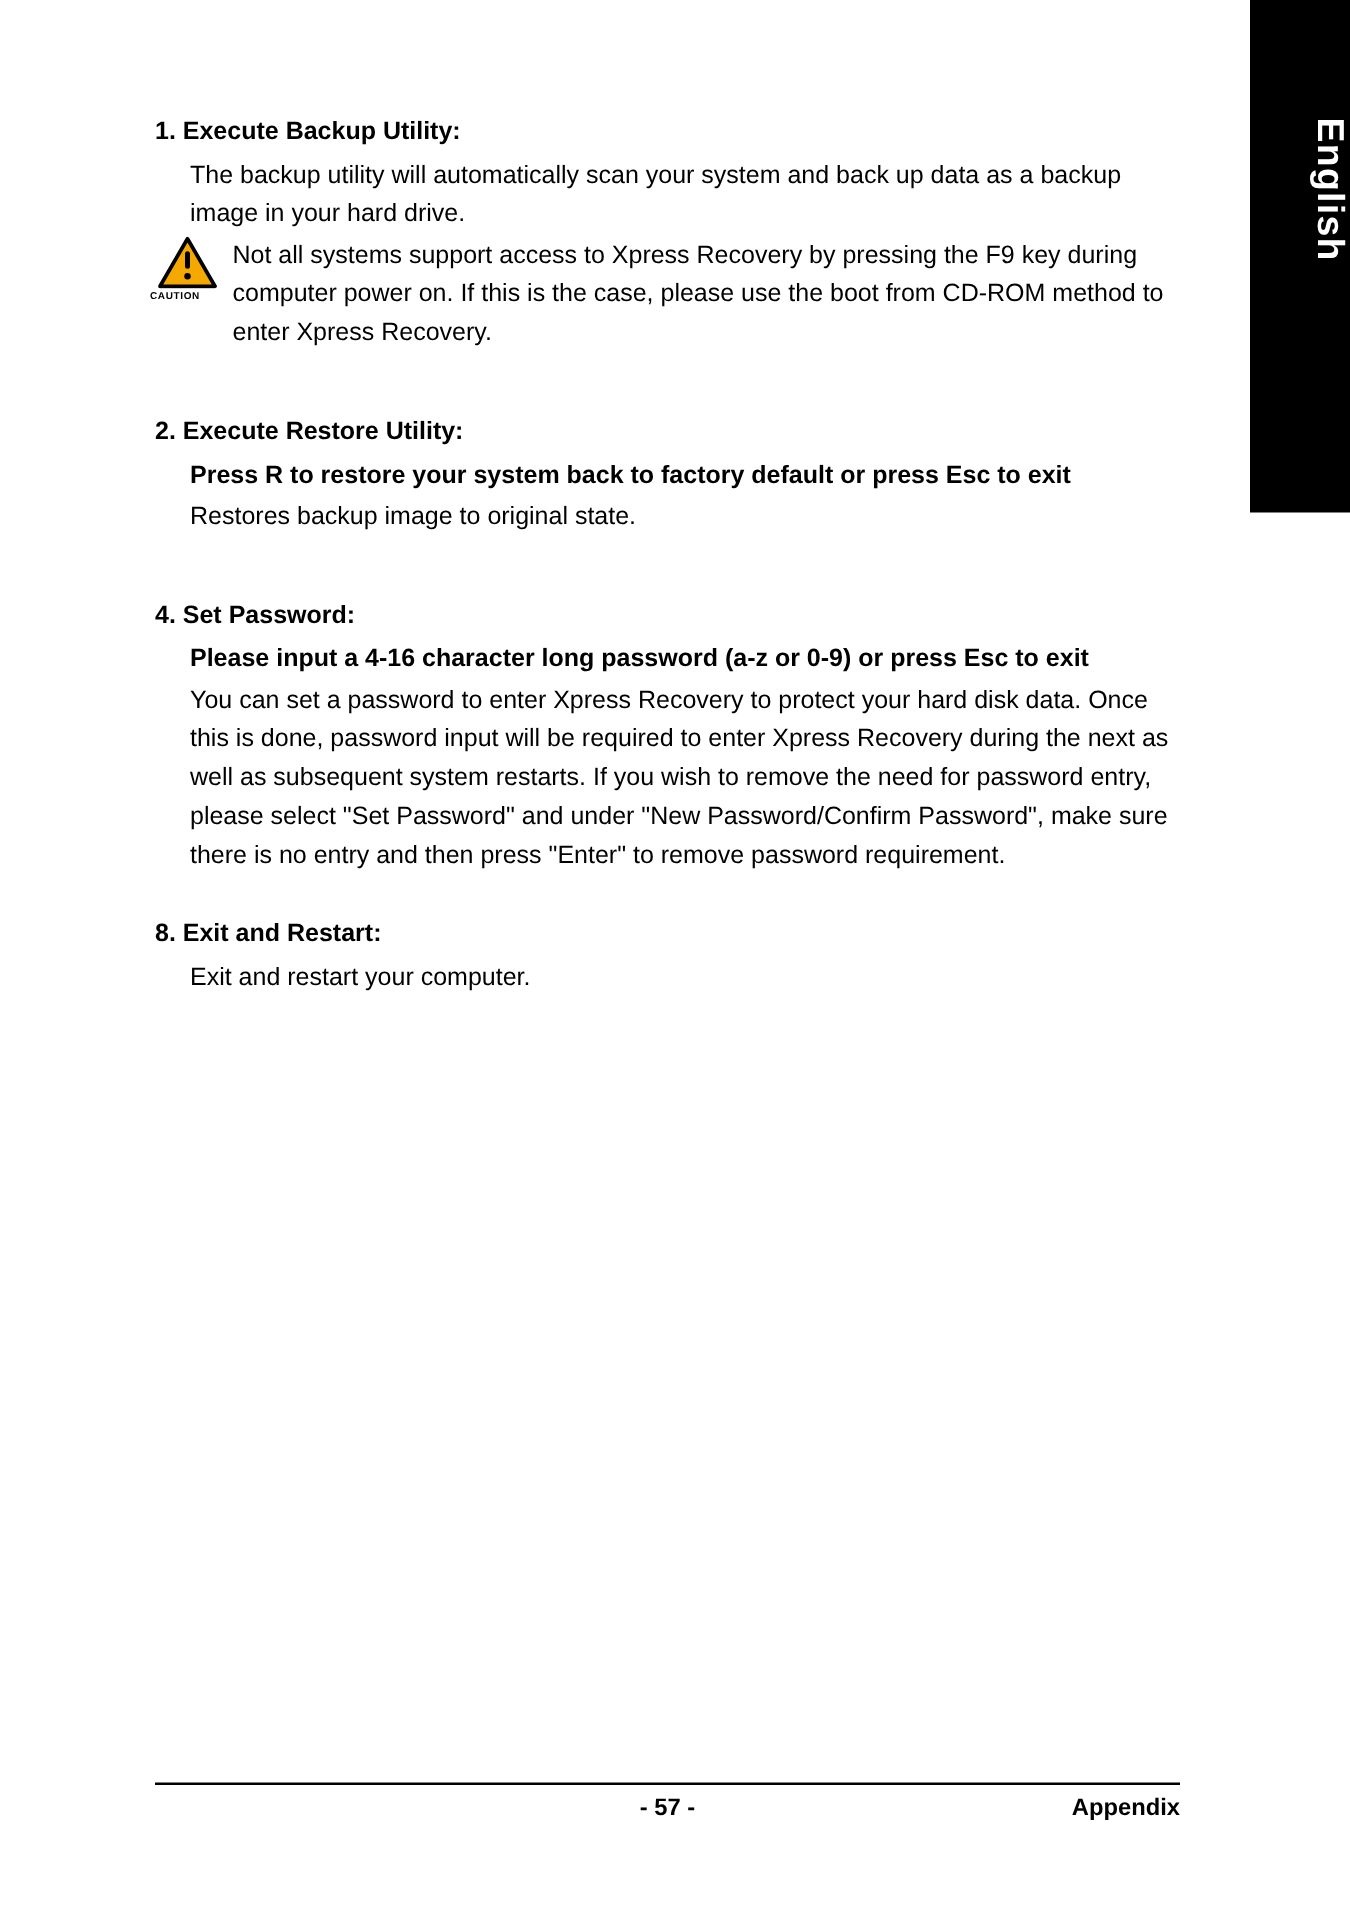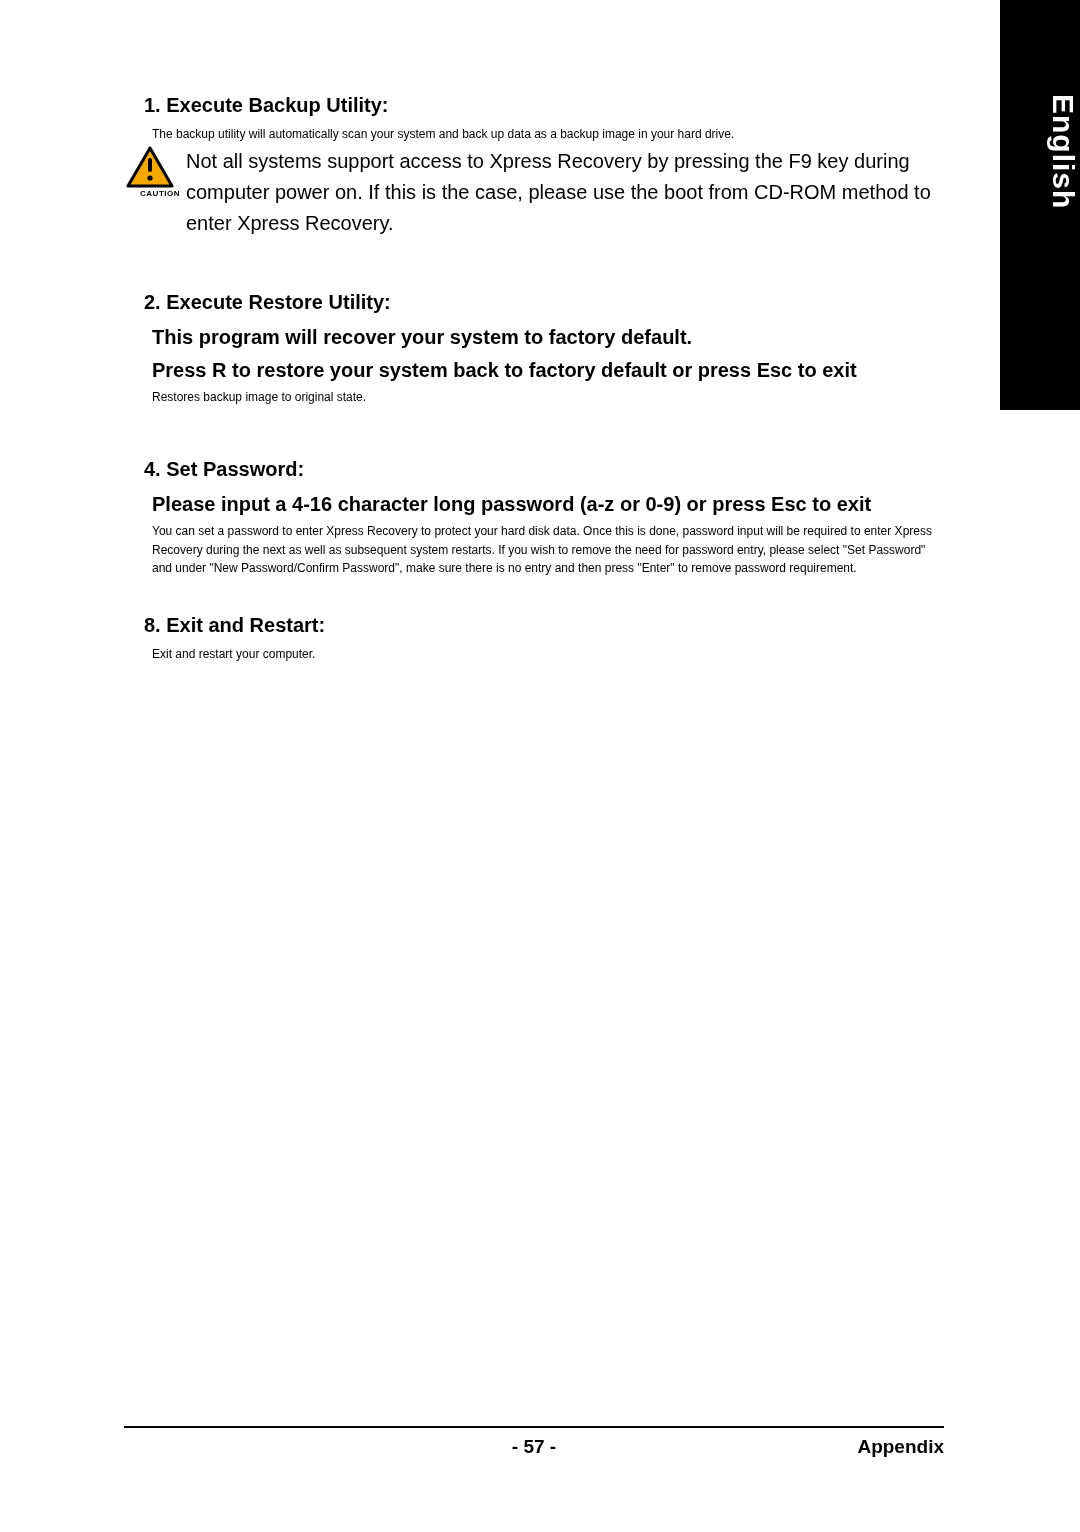--- a/index.html
+++ b/index.html
@@ -36,44 +36,43 @@
     top: 90px;
     left: 124px;
     width: 820px;
   }
   .section { margin-bottom: 48px; }
   .heading {
     font-size: 20px;
     font-weight: bold;
     line-height: 1.55;
     margin-bottom: 4px;
-    margin-left: 20px;
   }
   .subheading {
     font-size: 20px;
     font-weight: bold;
     line-height: 1.55;
     margin-left: 28px;
     margin-bottom: 2px;
   }
   .body-text {
-    font-size: 12px;
+    font-size: 20px;
     font-weight: normal;
     line-height: 1.55;
     margin-left: 28px;
   }
   .caution-block {
     display: flex;
     margin-left: -4px;
     margin-top: 2px;
     align-items: flex-start;
   }
   .caution-icon-wrap {
     flex: 0 0 60px;
-    text-align: right;
+    text-align: left;
   }
   .caution-icon svg { display: block; margin: 0 auto; }
   .caution-label {
     font-size: 8px;
     font-weight: bold;
     letter-spacing: 0.5px;
     margin-top: 1px;
   }
   .caution-text {
     font-size: 20px;
@@ -127,21 +126,20 @@
           </svg>
         </span>
         <div class="caution-label">CAUTION</div>
       </div>
       <div class="caution-text">Not all systems support access to Xpress Recovery by pressing the F9 key during computer power on. If this is the case, please use the boot from CD-ROM method to enter Xpress Recovery.</div>
     </div>
   </div>
 
   <div class="section">
     <div class="heading">2. Execute Restore Utility:</div>
-    <div class="subheading">This program will recover your system to factory default.</div>
     <div class="subheading">Press R to restore your system back to factory default or press Esc to exit</div>
     <div class="body-text">Restores backup image to original state.</div>
   </div>
 
 
   <div class="section" style="margin-bottom:32px;">
     <div class="heading">4. Set Password:</div>
     <div class="subheading">Please input a 4-16 character long password (a-z or 0-9) or press Esc to exit</div>
     <div class="body-text">You can set a password to enter Xpress Recovery to protect your hard disk data.  Once this is done, password input will be required to enter Xpress Recovery during the next as well as subsequent system restarts.  If you wish to remove the need for password entry, please select "Set Password" and under "New Password/Confirm Password", make sure there is no entry and then press "Enter" to remove password requirement.</div>
   </div>

